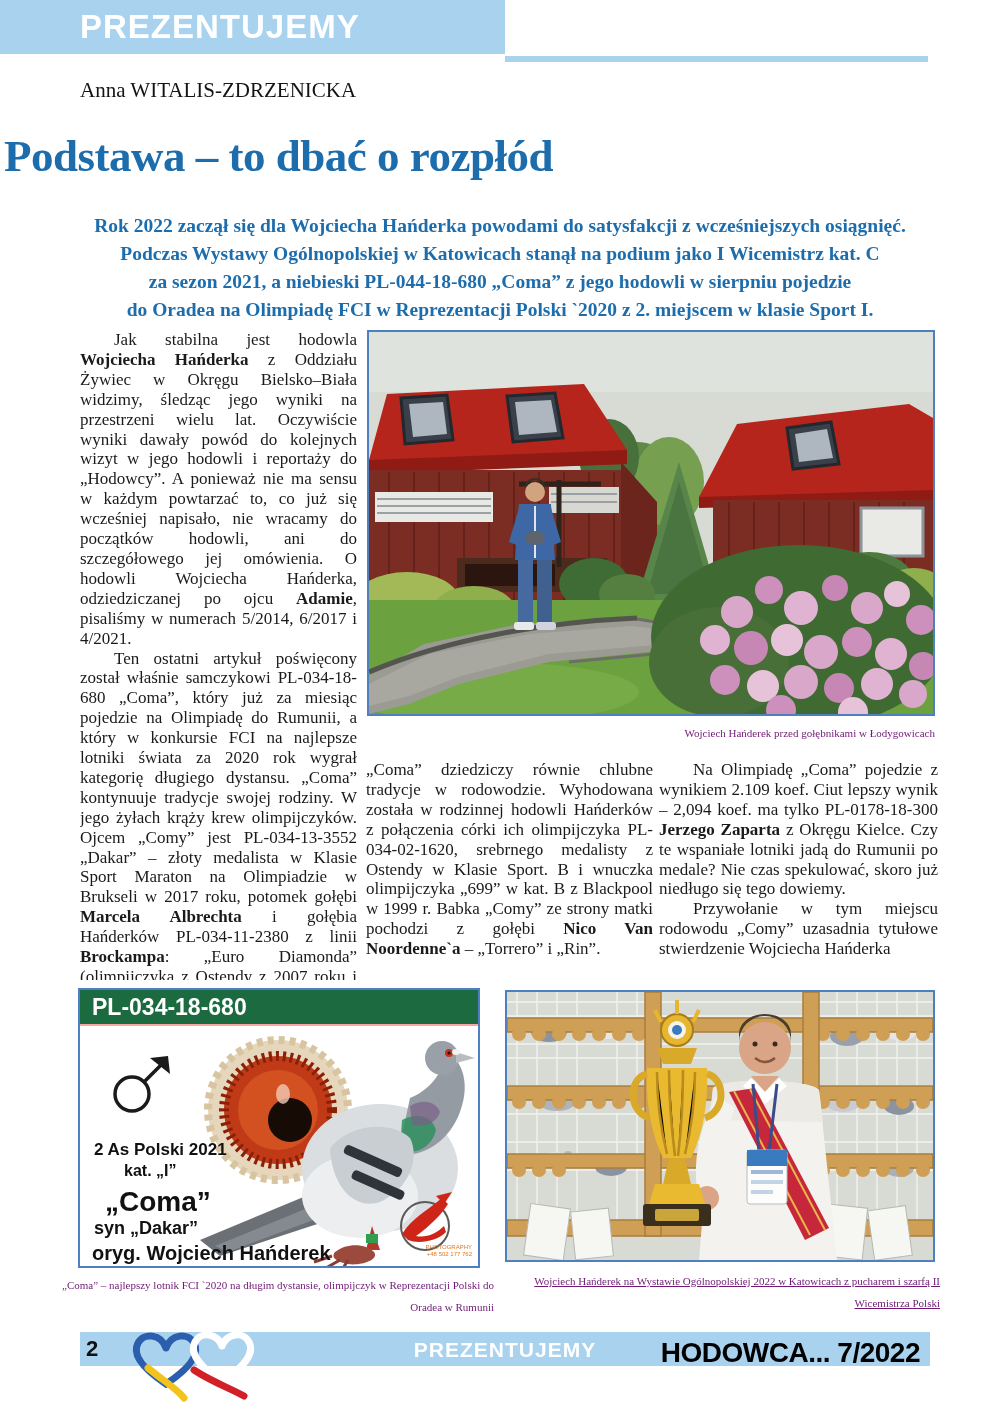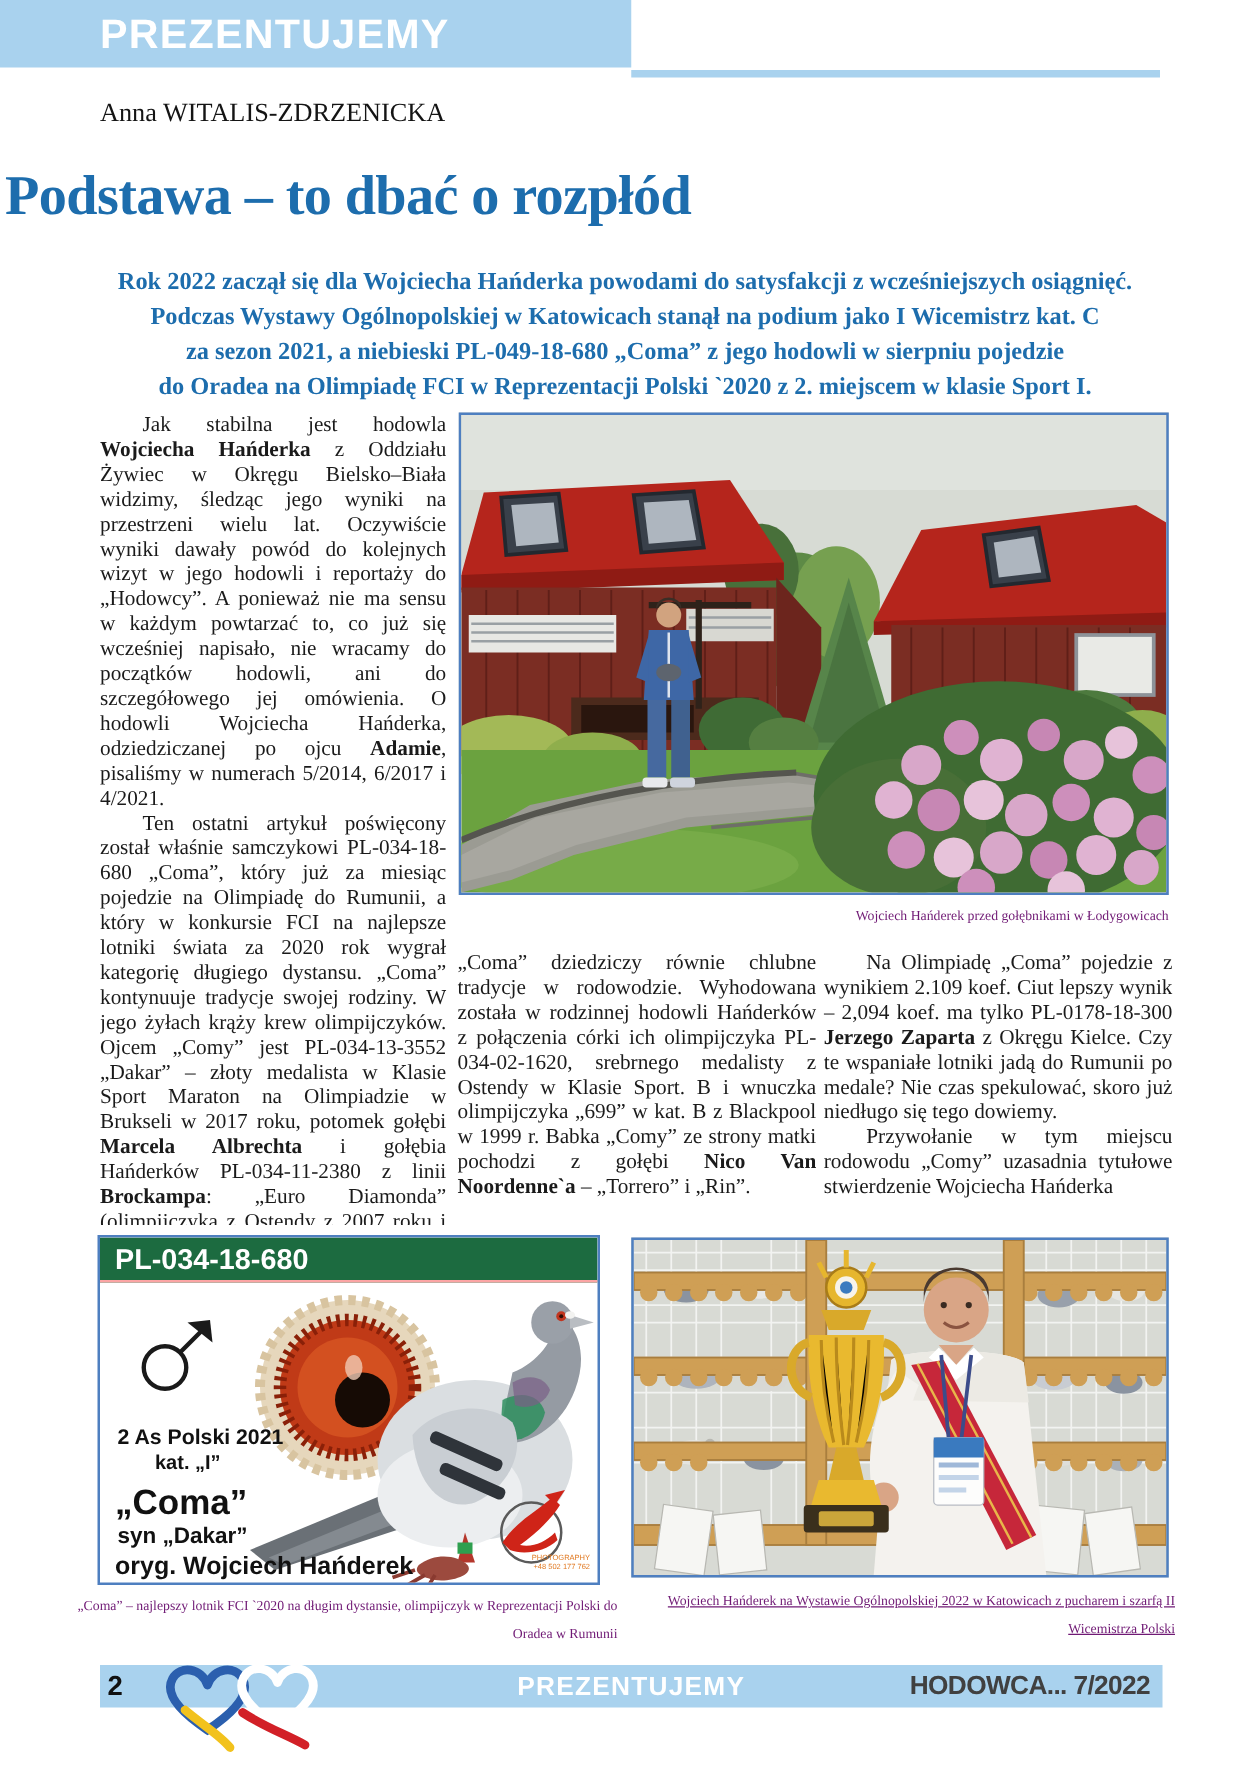--- a/index.html
+++ b/index.html
@@ -42,52 +42,52 @@
   
   .card { position:absolute; left:78px; top:988px; width:402px; height:280px;
     border:2px solid #4e7fc0; background:#ffffff; overflow:hidden; }
   .card-bar { position:absolute; left:0; top:0; width:100%; height:36px; background:#1c6b40;
     border-bottom:2px solid #fca5a5; }
   .card-bar span { position:absolute; left:12px; top:4px; font-family:"Liberation Sans", sans-serif;
     font-weight:bold; font-size:23px; color:#ffffff; }
   .card-txt { position:absolute; font-family:"Liberation Sans", sans-serif; font-weight:bold; color:#111; z-index:3; }
   .ct1 { left:14px; top:150px; font-size:17px; }
   .ct2 { left:44px; top:172px; font-size:16px; }
-  .ct3 { left:12px; top:196px; font-size:28px; }
+  .ct3 { left:25px; top:196px; font-size:28px; }
   .ct4 { left:14px; top:228px; font-size:18px; }
   .ct5 { left:12px; top:252px; font-size:20px; }
   .credit { position:absolute; right:6px; bottom:8px; font-family:"Liberation Sans", sans-serif;
     font-size:6px; color:#e07820; text-align:right; line-height:7px; z-index:3; }
 
   
   .ftr-bar { position:absolute; left:80px; top:1332px; width:850px; height:34px; background:#a9d2ee; }
   .ftr-page { position:absolute; left:6px; top:4px; font-family:"Liberation Sans", sans-serif;
     font-weight:bold; font-size:22px; color:#111; }
   .ftr-label { position:absolute; left:0; top:6px; width:100%; text-align:center;
     font-family:"Liberation Sans", sans-serif; font-weight:bold; font-size:21px; color:#ffffff; letter-spacing:1px; }
   .ftr-mag { position:absolute; right:10px; top:5px; font-family:"Liberation Sans", sans-serif;
-    font-weight:bold; font-size:21px; color:#404040; letter-spacing:-0.5px; }
+    font-weight:bold; font-size:28px; color:#000000; letter-spacing:-0.5px; }
   .hearts { position:absolute; left:118px; top:1324px; width:160px; height:78px; }
 </style>
 </head>
 <body>
 
 <div class="page">
 
   <div class="hdr-bar">
     <span class="hdr-label">PREZENTUJEMY</span>
   </div>
   <div class="hdr-line"></div>
   <div class="author">Anna WITALIS-ZDRZENICKA</div>
 
   <h1 class="title">Podstawa – to dbać o rozpłód</h1>
   <div class="lead">
     <div>Rok 2022 zaczął się dla Wojciecha Hańderka powodami do satysfakcji z wcześniejszych osiągnięć.</div>
     <div>Podczas Wystawy Ogólnopolskiej w Katowicach stanął na podium jako I Wicemistrz kat. C</div>
-    <div>za sezon 2021, a niebieski PL-049-18-680 „Coma” z jego hodowli w sierpniu pojedzie</div>
+    <div>za sezon 2021, a niebieski PL-044-18-680 „Coma” z jego hodowli w sierpniu pojedzie</div>
     <div>do Oradea  na Olimpiadę FCI w Reprezentacji Polski `2020 z 2. miejscem w klasie Sport I.</div>
   </div>
 
   <div class="col col1">
     <p><span>Jak stabilna jest hodowla </span><span class="b">Wojciecha Hańderka</span><span> z Oddziału Żywiec w Okręgu Bielsko–Biała widzimy, śledząc jego wyniki na przestrzeni wielu lat. Oczywiście wyniki dawały powód do kolejnych wizyt w jego hodowli i reportaży do „Hodowcy”. A ponieważ nie ma sensu w każdym powtarzać to, co już się wcześniej napisało, nie wracamy do początków hodowli, ani do szczegółowego jej omówienia. O hodowli Wojciecha Hańderka, odziedziczanej po ojcu </span><span class="b">Adamie</span><span>,  pisaliśmy w numerach 5/2014, 6/2017 i 4/2021.</span></p>
     <p><span>Ten ostatni artykuł poświęcony został właśnie samczykowi PL-034-18-680 „Coma”, który już za miesiąc pojedzie na Olimpiadę do Rumunii, a który w konkursie FCI na najlepsze lotniki świata za 2020 rok wygrał kategorię długiego dystansu. „Coma” kontynuuje tradycje swojej rodziny. W jego żyłach krąży krew olimpijczyków. Ojcem „Comy” jest PL-034-13-3552 „Dakar” – złoty medalista w Klasie Sport Maraton na Olimpiadzie w Brukseli w 2017 roku, potomek gołębi </span><span class="b">Marcela Albrechta</span><span> i gołębia Hańderków PL-034-11-2380 z linii </span><span class="b">Brockampa</span><span>: „Euro Diamonda” (olimpijczyka z Ostendy z 2007 roku i samicy „Mistral”. Ze strony matki</span></p>
   </div>
 
   <div class="photo photo1">
     <svg width="564" height="382" viewBox="0 0 564 382">

